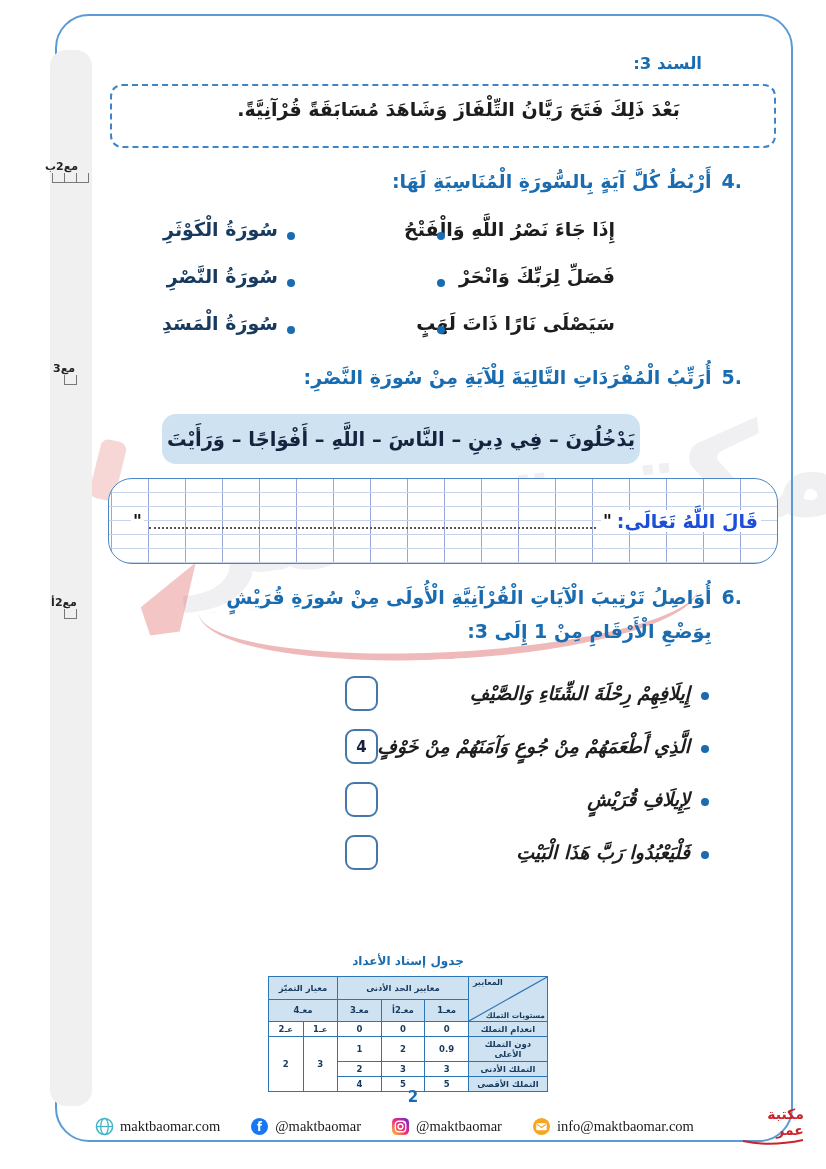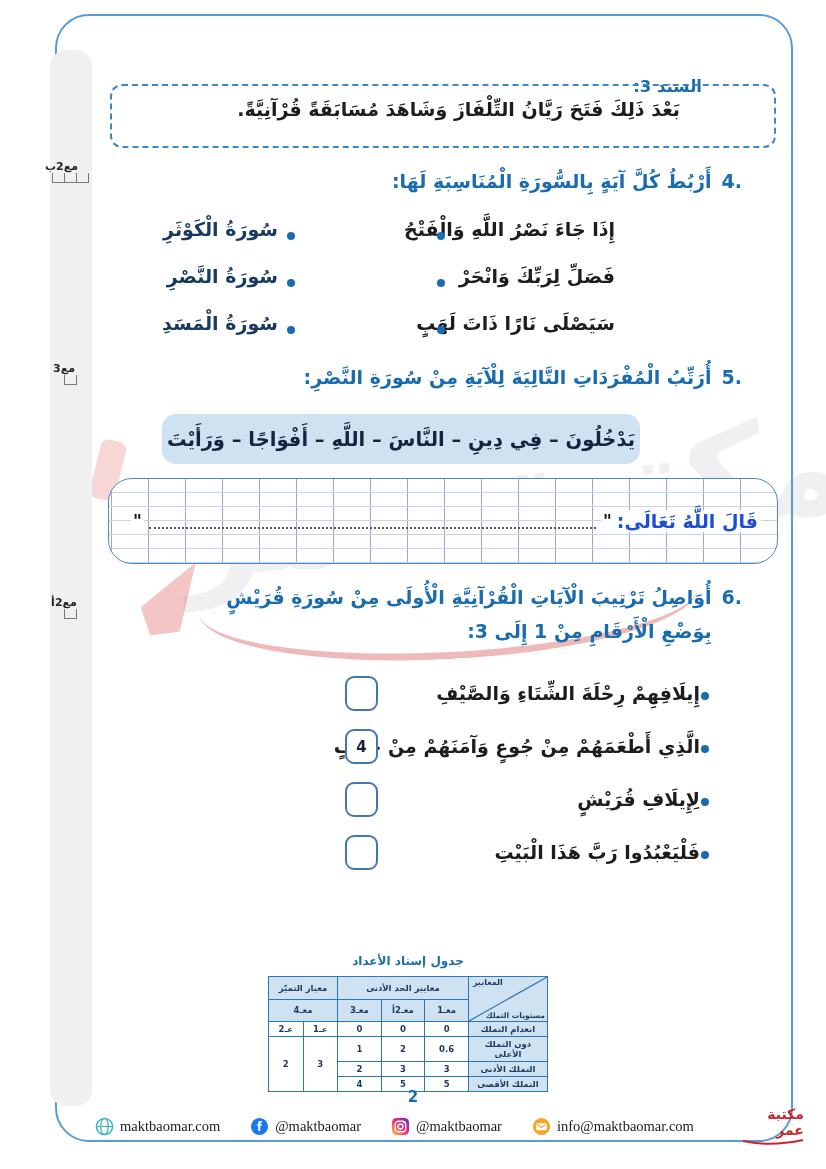--- a/index.html
+++ b/index.html
@@ -16,21 +16,21 @@
   .wm-text{left:180px;top:420px;font-size:135px;font-weight:bold;color:#9a9aa6;opacity:.14;
            transform:rotate(-6deg);white-space:nowrap;direction:rtl;}
   .wm-swoosh{left:200px;top:600px;width:500px;height:52px;border-bottom:7px solid rgba(216,70,70,.38);
              border-radius:0 0 50% 50%/0 0 100% 100%;transform:rotate(-3deg);}
   .wm-nib{left:150px;top:556px;width:46px;height:86px;background:rgba(214,64,64,.30);
           clip-path:polygon(50% 0,100% 78%,50% 100%,0 78%);transform:rotate(32deg);}
   .wm-blob{left:95px;top:440px;width:26px;height:60px;background:rgba(224,90,90,.25);border-radius:8px;transform:rotate(14deg);}
   
   .qhead{display:flex;direction:rtl;gap:10px;color:#1a6cb0;font-weight:bold;font-size:19px;line-height:34px;}
   .qnum{direction:ltr;unicode-bidi:embed;}
-  #sanad-title{top:54px;right:124px;color:#1a6cb0;font-weight:bold;font-size:16.5px;direction:rtl;margin-top:23px;}
+  #sanad-title{top:54px;right:124px;color:#1a6cb0;font-weight:bold;font-size:16.5px;direction:rtl;}
   #sanad-box{left:110px;top:84px;width:662px;height:60px;border:2px dashed #3d85c6;border-radius:12px;}
   #sanad-text{top:98px;right:146px;font-size:19px;font-weight:600;color:#1d1d1f;direction:rtl;margin-left:44px;}
   
   .verse{font-size:19px;font-weight:600;color:#1d1d1f;direction:rtl;white-space:nowrap;}
   .surah{font-size:19px;font-weight:600;color:#173a5e;direction:rtl;white-space:nowrap;}
   .dot{width:8px;height:8px;border-radius:50%;background:#1a6cb0;}
   
   #words-box{left:162px;top:414px;width:478px;height:50px;background:#cfe2f1;border-radius:14px;
              display:flex;align-items:center;justify-content:center;font-size:19.5px;font-weight:bold;color:#16233f;direction:rtl;}
   #grid-box{left:108px;top:478px;width:668px;height:84px;border:1.6px solid #4a86c8;border-radius:24px;overflow:hidden;
@@ -38,21 +38,21 @@
               repeating-linear-gradient(to bottom, transparent 0 13px, #c6d3ec 13px 14px),
               repeating-linear-gradient(to left, transparent 0 36px, #97a6d8 36px 37px),
               #ffffff;}
   #answer-line{position:absolute;left:22px;right:16px;top:26px;height:32px;display:flex;direction:rtl;align-items:center;}
   #answer-line .prefix{font-size:19px;font-weight:bold;color:#1d4ed8;background:#fff;padding:0 3px;white-space:nowrap;}
   #answer-line .quote{font-size:17px;font-weight:bold;color:#111;background:#fff;padding:0 2px;}
   #answer-line .dots{flex:1;border-bottom:2px dotted #555;height:14px;margin:0 5px;}
   
   .qbox{position:absolute;width:29px;height:31px;border:2.5px solid #4577ad;border-radius:9px;background:#fff;
         display:flex;align-items:center;justify-content:center;font-size:15px;font-weight:bold;color:#16233f;}
-  .q6text{position:absolute;right:126px;font-size:19px;font-weight:600;color:#1d1d1f;direction:rtl;white-space:nowrap;}
+  .q6text{position:absolute;right:136px;font-size:19px;font-weight:600;color:#1d1d1f;direction:rtl;white-space:nowrap;font-style:italic;}
   
   #table-title{top:954px;left:268px;width:280px;text-align:center;color:#1a6cb0;font-weight:bold;font-size:12px;direction:rtl;}
   #score-table{top:976px;left:268px;}
   table.assess{border-collapse:collapse;direction:rtl;width:280px;table-layout:fixed;}
   table.assess td,table.assess th{border:1px solid #2e75b6;font-size:8.5px;color:#173a5e;text-align:center;
         padding:2px 1px;font-weight:600;font-family:"DejaVu Sans",sans-serif;}
   .hfill{background:#cfe2f1;}
   .corner{position:relative;height:36px;padding:4px !important;}
   .corner svg{position:absolute;inset:0;width:100%;height:100%;}
   .corner .ctop{position:absolute;top:1px;left:4px;font-size:8px;}
@@ -183,21 +183,21 @@
     <tr>
       <td class="hfill">انعدام التملك</td>
       <td>0</td>
       <td>0</td>
       <td>0</td>
       <td>عـ1</td>
       <td>عـ2</td>
     </tr>
     <tr>
       <td class="hfill">دون التملك الأعلى</td>
-      <td>0.6</td>
+      <td>0.9</td>
       <td>2</td>
       <td>1</td>
       <td rowspan="3">3</td>
       <td rowspan="3">2</td>
     </tr>
     <tr>
       <td class="hfill">التملك الأدنى</td>
       <td>3</td>
       <td>3</td>
       <td>2</td>

